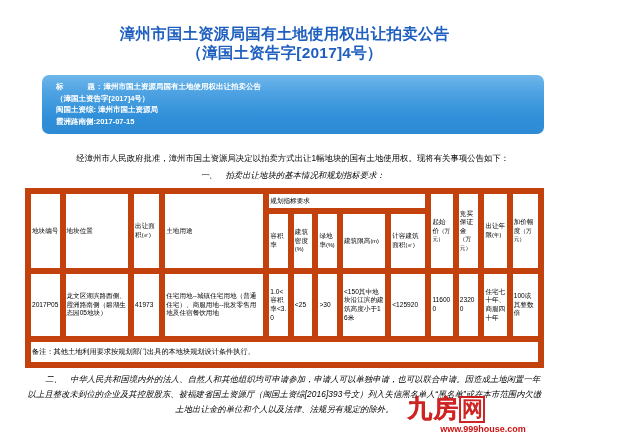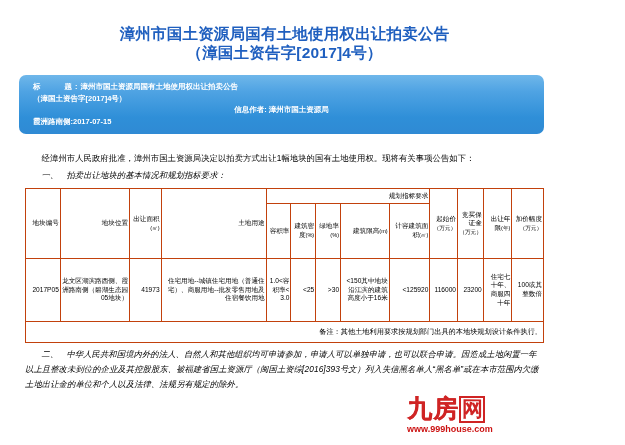--- a/index.html
+++ b/index.html
@@ -32,30 +32,29 @@
     line-height: 19px;
     letter-spacing: 0.2px;
     padding-top: 24px;
   }
   .doc-title .line2 {
     display: block;
   }
 
   
   .info-panel {
-    margin: 13px 7px 0 1px;
+    margin: 13px 7px 0 24px;
     border-radius: 7px;
     background: linear-gradient(to bottom, #6fb7ea 0%, #4fa3e3 28%, #2f8fd8 72%, #2f8ad4 100%);
     color: #ffffff;
     font-size: 7.5px;
     line-height: 11.5px;
     padding: 6px 14px 7px 14px;
     box-sizing: border-box;
     position: relative;
-    text-align: center;
   }
   .info-row {
     display: flex;
     white-space: nowrap;
   }
   .info-label {
     display: inline-block;
     font-weight: bold;
   }
   .info-label.spaced {
@@ -72,20 +71,21 @@
     font-size: 8.3px;
     line-height: 15px;
     color: #000;
     margin-top: 17px;
     padding: 0 7px;
   }
   .para {
     text-indent: 2em;
     margin: 0 0 2px 0;
     letter-spacing: 0.1px;
+    text-align: center;
   }
   .para.listitem {
     text-indent: 2em;
     font-style: italic;
   }
   .para .num {
     margin-right: 8px;
   }
 
   
@@ -94,22 +94,22 @@
   }
   table.land {
     border-collapse: collapse;
     width: 100%;
     table-layout: fixed;
     font-size: 6.6px;
     line-height: 8.6px;
     color: #000;
   }
   table.land th, table.land td {
-    border: 1px solid #c2410c;
-    text-align: right;
+    border: 6px solid #c2410c;
+    text-align: left;
     vertical-align: middle;
     padding: 1px 1px;
     word-break: break-all;
     font-weight: normal;
   }
   table.land th.group {
     height: 12px;
     font-size: 6.6px;
   }
   table.land th.colh {
@@ -168,21 +168,21 @@
     font-size: 21px;
     line-height: 23px;
     padding: 0 1px;
     font-family: "DejaVu Sans", sans-serif;
     letter-spacing: -1px;
   }
   .wm-url {
     color: #cc1212;
     font-size: 9px;
     font-weight: bold;
-    text-align: left;
+    text-align: center;
     margin-top: 1px;
     font-family: "Liberation Sans", sans-serif;
   }
 </style>
 </head>
 <body>
 
 <div class="page">
 
   <div class="doc-title">
@@ -193,21 +193,21 @@
   <div class="info-panel">
     <div class="info-row">
       <span class="info-label spaced">标　　题:</span>
       <span class="info-value">漳州市国土资源局国有土地使用权出让拍卖公告</span>
     </div>
     <div class="info-row">
       <span class="info-value">（漳国土资告字[2017]4号）</span>
     </div>
     <div class="info-row">
       <span class="info-col-right">
-        <span class="info-label">信息作者:</span>
+        <span class="info-label">闽国土资综:</span>
         <span class="info-value">漳州市国土资源局</span>
       </span>
     </div>
     <div class="info-row">
       <span class="info-label">霞洲路南侧:</span>
       <span class="info-value">2017-07-15</span>
     </div>
   </div>
 
   <div class="body-text">

